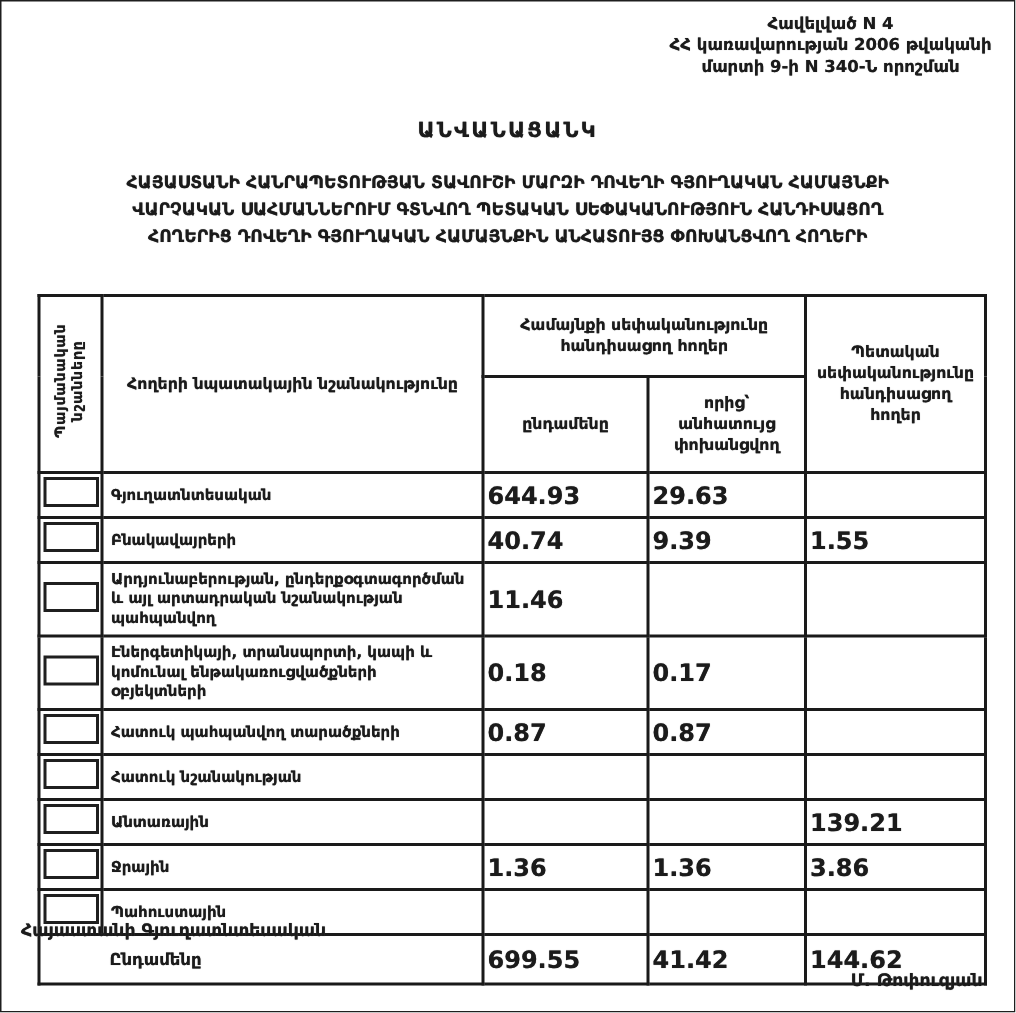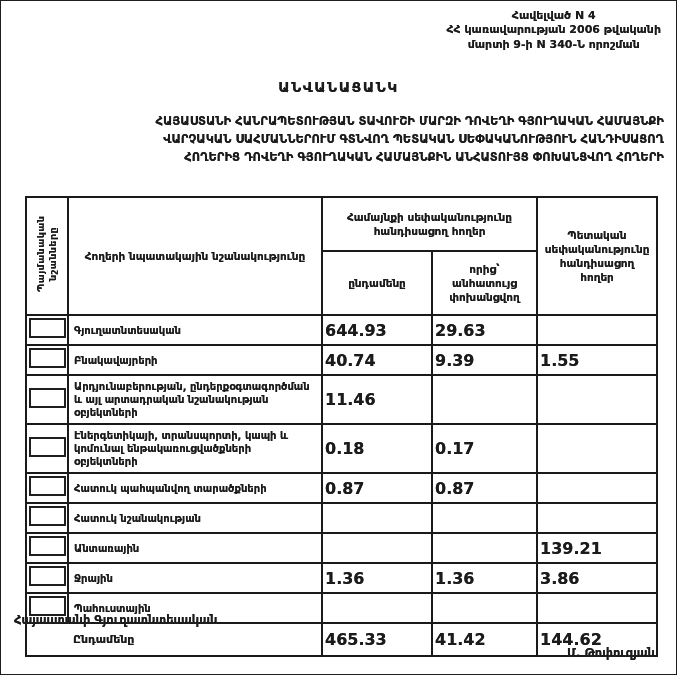--- a/index.html
+++ b/index.html
@@ -9,21 +9,21 @@
     text-shadow:0 0 .45px #444;
   }
   .page-border{position:absolute;inset:0;border:1px solid #1e1e1e;pointer-events:none;}
 
   .doc-ref{position:absolute;top:9px;right:16px;text-align:center;
     font-weight:bold;font-size:11px;line-height:1.3;}
 
   .doc-title{position:absolute;top:79px;left:0;width:100%;text-align:center;
     font-weight:bold;font-size:14px;letter-spacing:1.5px;}
 
-  .doc-subtitle{position:absolute;top:113px;left:13px;width:651px;text-align:right;
+  .doc-subtitle{position:absolute;top:113px;left:13px;width:651px;text-align:center;
     font-weight:bold;font-size:11.5px;line-height:1.55;}
 
   .table-wrap{position:absolute;top:196px;left:25px;width:631px;}
   table{border-collapse:collapse;width:100%;table-layout:fixed;}
   th,td{border:2px solid #1a1a1a;overflow:hidden;}
   th{font-weight:bold;font-size:10.5px;padding:3px 4px;line-height:1.35;text-align:center;vertical-align:middle;}
   th.group-h{height:46px;}
   tr.subhead th{height:56px;font-weight:bold;}
   th.sym-h{vertical-align:middle;text-align:center;padding:0;}
   .vert{writing-mode:vertical-rl;transform:rotate(180deg);display:inline-block;
@@ -103,21 +103,21 @@
     <td class="lbl">Բնակավայրերի</td>
     <td class="num">40.74</td>
     <td class="num">9.39</td>
     <td class="num">1.55</td>
   </tr>
 
   <tr>
     <td class="sym">
       <span class="symbox"></span>
     </td>
-    <td class="lbl">Արդյունաբերության, ընդերքօգտագործման և այլ արտադրական նշանակության օբյեկտների</td>
+    <td class="lbl">Արդյունաբերության, ընդերքօգտագործման և այլ արտադրական նշանակության պահպանվող</td>
     <td class="num">11.46</td>
     <td class="num"></td>
     <td class="num"></td>
   </tr>
 
   <tr>
     <td class="sym">
       <span class="symbox"></span>
     </td>
     <td class="lbl">Էներգետիկայի, տրանսպորտի, կապի և կոմունալ ենթակառուցվածքների  օբյեկտների</td>
@@ -172,21 +172,21 @@
     </td>
     <td class="lbl">Պահուստային</td>
     <td class="num"></td>
     <td class="num"></td>
     <td class="num"></td>
   </tr>
 </tbody>
     <tfoot>
       <tr class="total-row">
         <td colspan="2" class="total-lbl">Ընդամենը</td>
-        <td class="num">465.33</td>
+        <td class="num">699.55</td>
         <td class="num">41.42</td>
         <td class="num">144.62</td>
       </tr>
     </tfoot>
   </table>
 </div>
 
 <div class="footer-left">
   <div>Հայաստանի Գյուղատնտեսական</div>
 </div>

